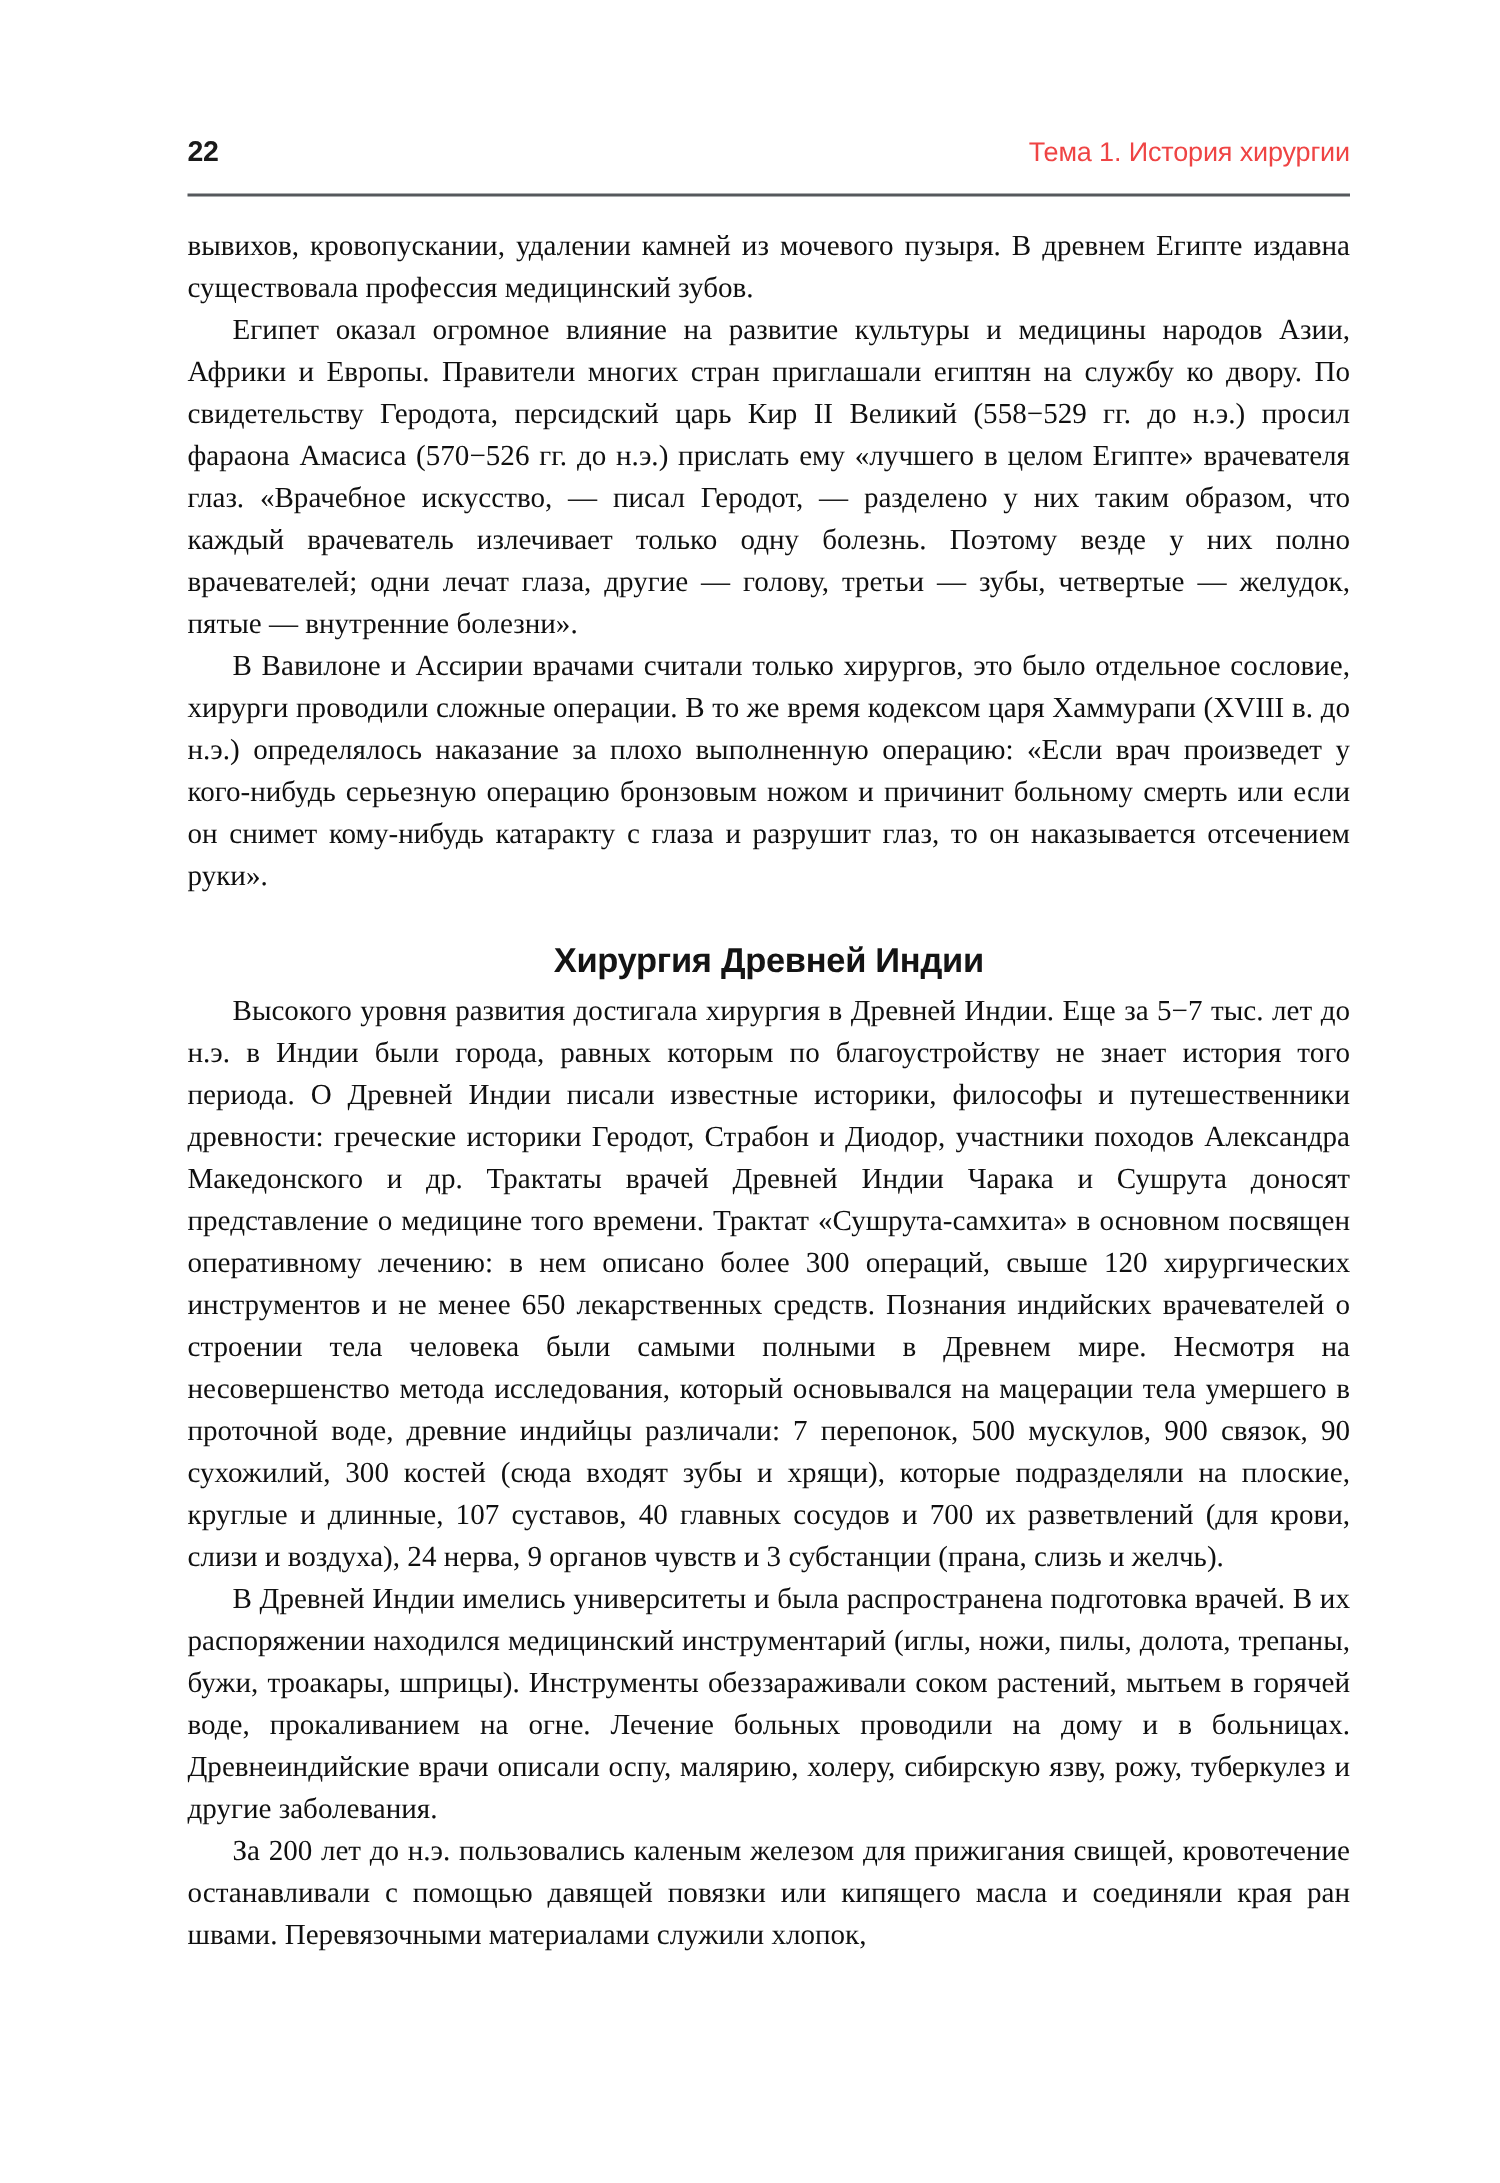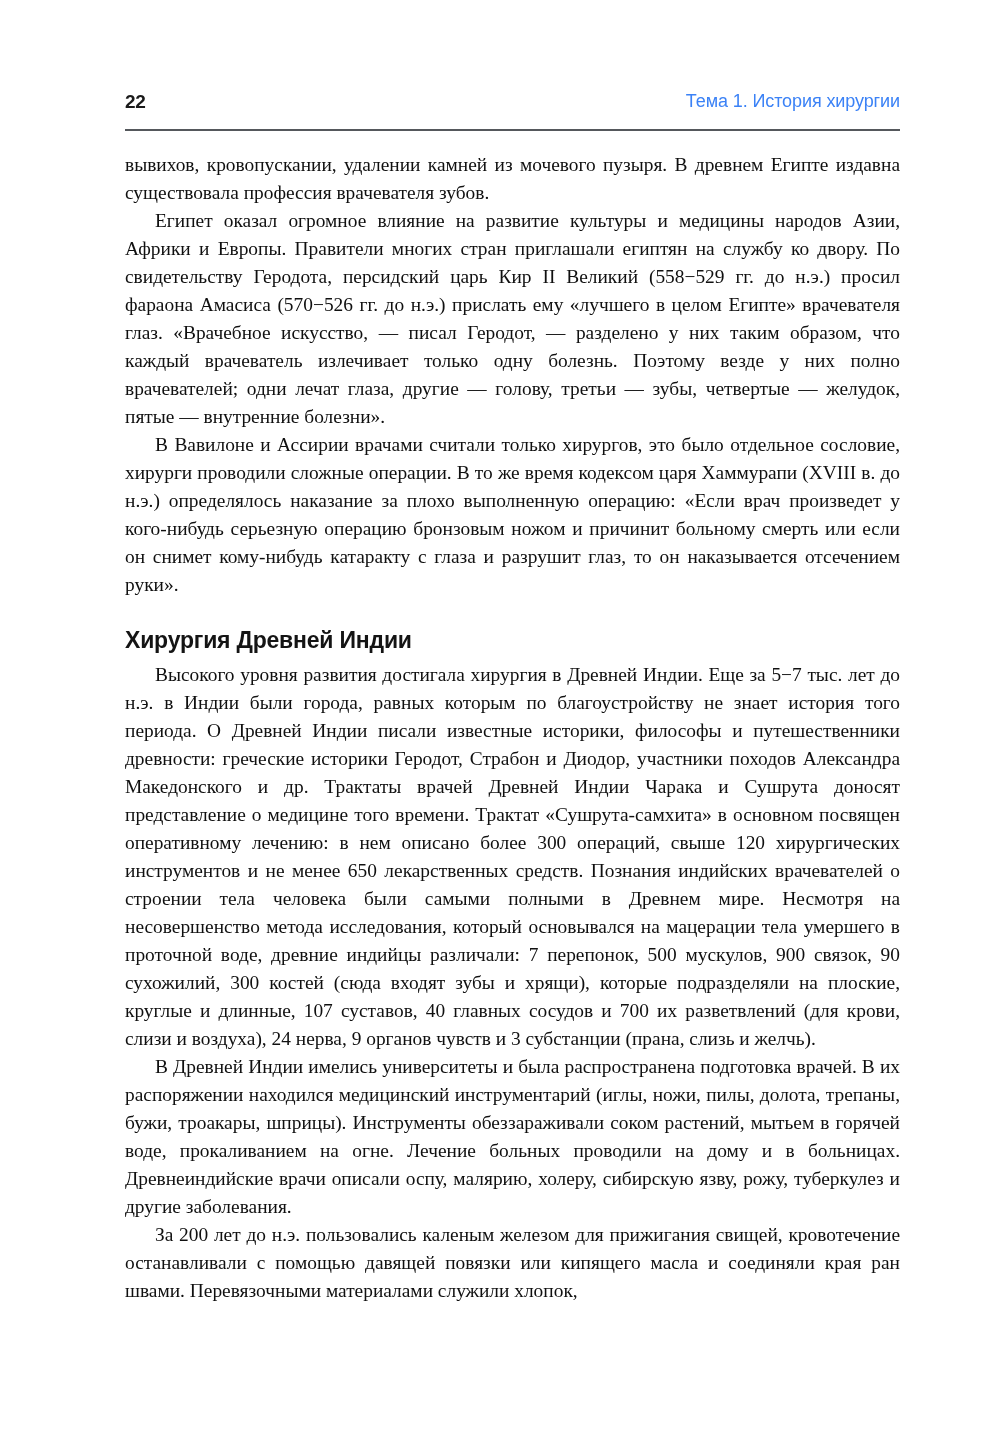--- a/index.html
+++ b/index.html
@@ -35,21 +35,21 @@
     font-weight: bold;
     font-size: 19px;
     color: #1a1a1a;
     letter-spacing: -0.2px;
     line-height: 1;
   }
   .running-head {
     font-family: "Liberation Sans", sans-serif;
     font-weight: normal;
     font-size: 18px;
-    color: #3b82f6;
+    color: #ef4444;
     line-height: 1;
     letter-spacing: -0.1px;
   }
   .header-rule {
     position: absolute;
     left: 0;
     right: 0;
     top: 37px;
     height: 2px;
     background: #55585c;
@@ -75,38 +75,38 @@
   h2.section-heading {
     margin: 0;
     padding-top: 26px;
     padding-bottom: 6px;
     font-family: "Liberation Sans", sans-serif;
     font-weight: bold;
     font-size: 23px;
     line-height: 30px;
     color: #141414;
     letter-spacing: -0.2px;
-    text-align: left;
+    text-align: center;
   }
 </style>
 </head>
 <body>
 
 <div class="page">
   <div class="content">
 
     <div class="header">
       <span class="page-number">22</span>
       <span class="running-head">Тема 1. История хирургии</span>
       <div class="header-rule"></div>
     </div>
 
     <div class="body-text">
 
-      <p class="para no-indent">вывихов, кровопускании, удалении камней из мочевого пузыря. В древнем Египте издавна существовала профессия врачевателя зубов.</p>
+      <p class="para no-indent">вывихов, кровопускании, удалении камней из мочевого пузыря. В древнем Египте издавна существовала профессия медицинский зубов.</p>
 
       <p class="para">Египет оказал огромное влияние на развитие культуры и медицины народов Азии, Африки и Европы. Правители многих стран приглашали египтян на службу ко двору. По свидетельству Геродота, персидский царь Кир II Великий (558−529 гг. до н.э.) просил фараона Амасиса (570−526 гг. до н.э.) прислать ему «лучшего в целом Египте» врачевателя глаз. «Врачебное искусство, — писал Геродот, — разделено у них таким образом, что каждый врачеватель излечивает только одну болезнь. Поэтому везде у них полно врачевателей; одни лечат глаза, другие — голову, третьи — зубы, четвертые — желудок, пятые — внутренние болезни».</p>
 
       <p class="para">В Вавилоне и Ассирии врачами считали только хирургов, это было отдельное сословие, хирурги проводили сложные операции. В то же время кодексом царя Хаммурапи (XVIII в. до н.э.) определялось наказание за плохо выполненную операцию: «Если врач произведет у кого-нибудь серьезную операцию бронзовым ножом и причинит больному смерть или если он снимет кому-нибудь катаракту с глаза и разрушит глаз, то он наказывается отсечением руки».</p>
 
       <h2 class="section-heading">Хирургия Древней Индии</h2>
 
       <p class="para">Высокого уровня развития достигала хирургия в Древней Индии. Еще за 5−7 тыс. лет до н.э. в Индии были города, равных которым по благоустройству не знает история того периода. О Древней Индии писали известные историки, философы и путешественники древности: греческие историки Геродот, Страбон и Диодор, участники походов Александра Македонского и др. Трактаты врачей Древней Индии Чарака и Сушрута доносят представление о медицине того времени. Трактат «Сушрута-самхита» в основном посвящен оперативному лечению: в нем описано более 300 операций, свыше 120 хирургических инструментов и не менее 650 лекарственных средств. Познания индийских врачевателей о строении тела человека были самыми полными в Древнем мире. Несмотря на несовершенство метода исследования, который основывался на мацерации тела умершего в проточной воде, древние индийцы различали: 7 перепонок, 500 мускулов, 900 связок, 90 сухожилий, 300 костей (сюда входят зубы и хрящи), которые подразделяли на плоские, круглые и длинные, 107 суставов, 40 главных сосудов и 700 их разветвлений (для крови, слизи и воздуха), 24 нерва, 9 органов чувств и 3 субстанции (прана, слизь и желчь).</p>
 
       <p class="para">В Древней Индии имелись университеты и была распространена подготовка врачей. В их распоряжении находился медицинский инструментарий (иглы, ножи, пилы, долота, трепаны, бужи, троакары, шприцы). Инструменты обеззараживали соком растений, мытьем в горячей воде, прокаливанием на огне. Лечение больных проводили на дому и в больницах. Древнеиндийские врачи описали оспу, малярию, холеру, сибирскую язву, рожу, туберкулез и другие заболевания.</p>

